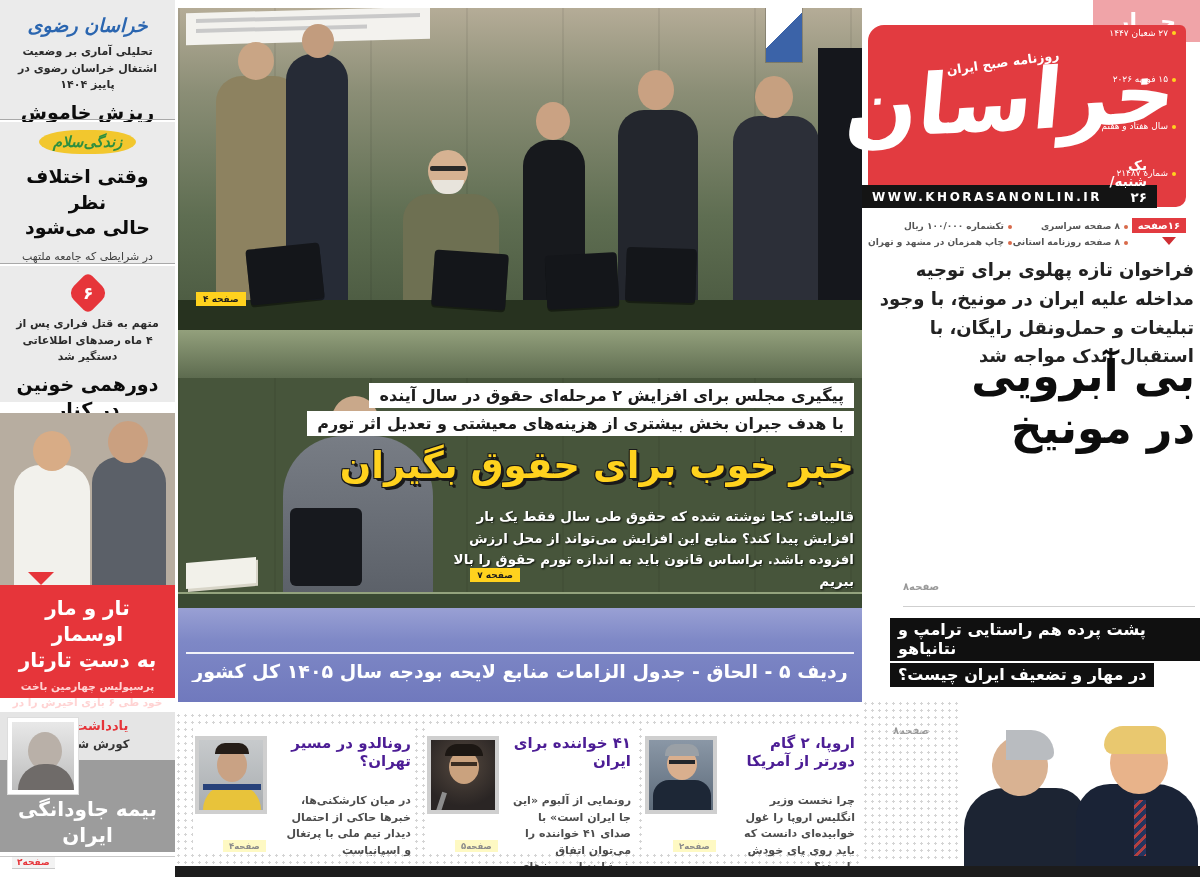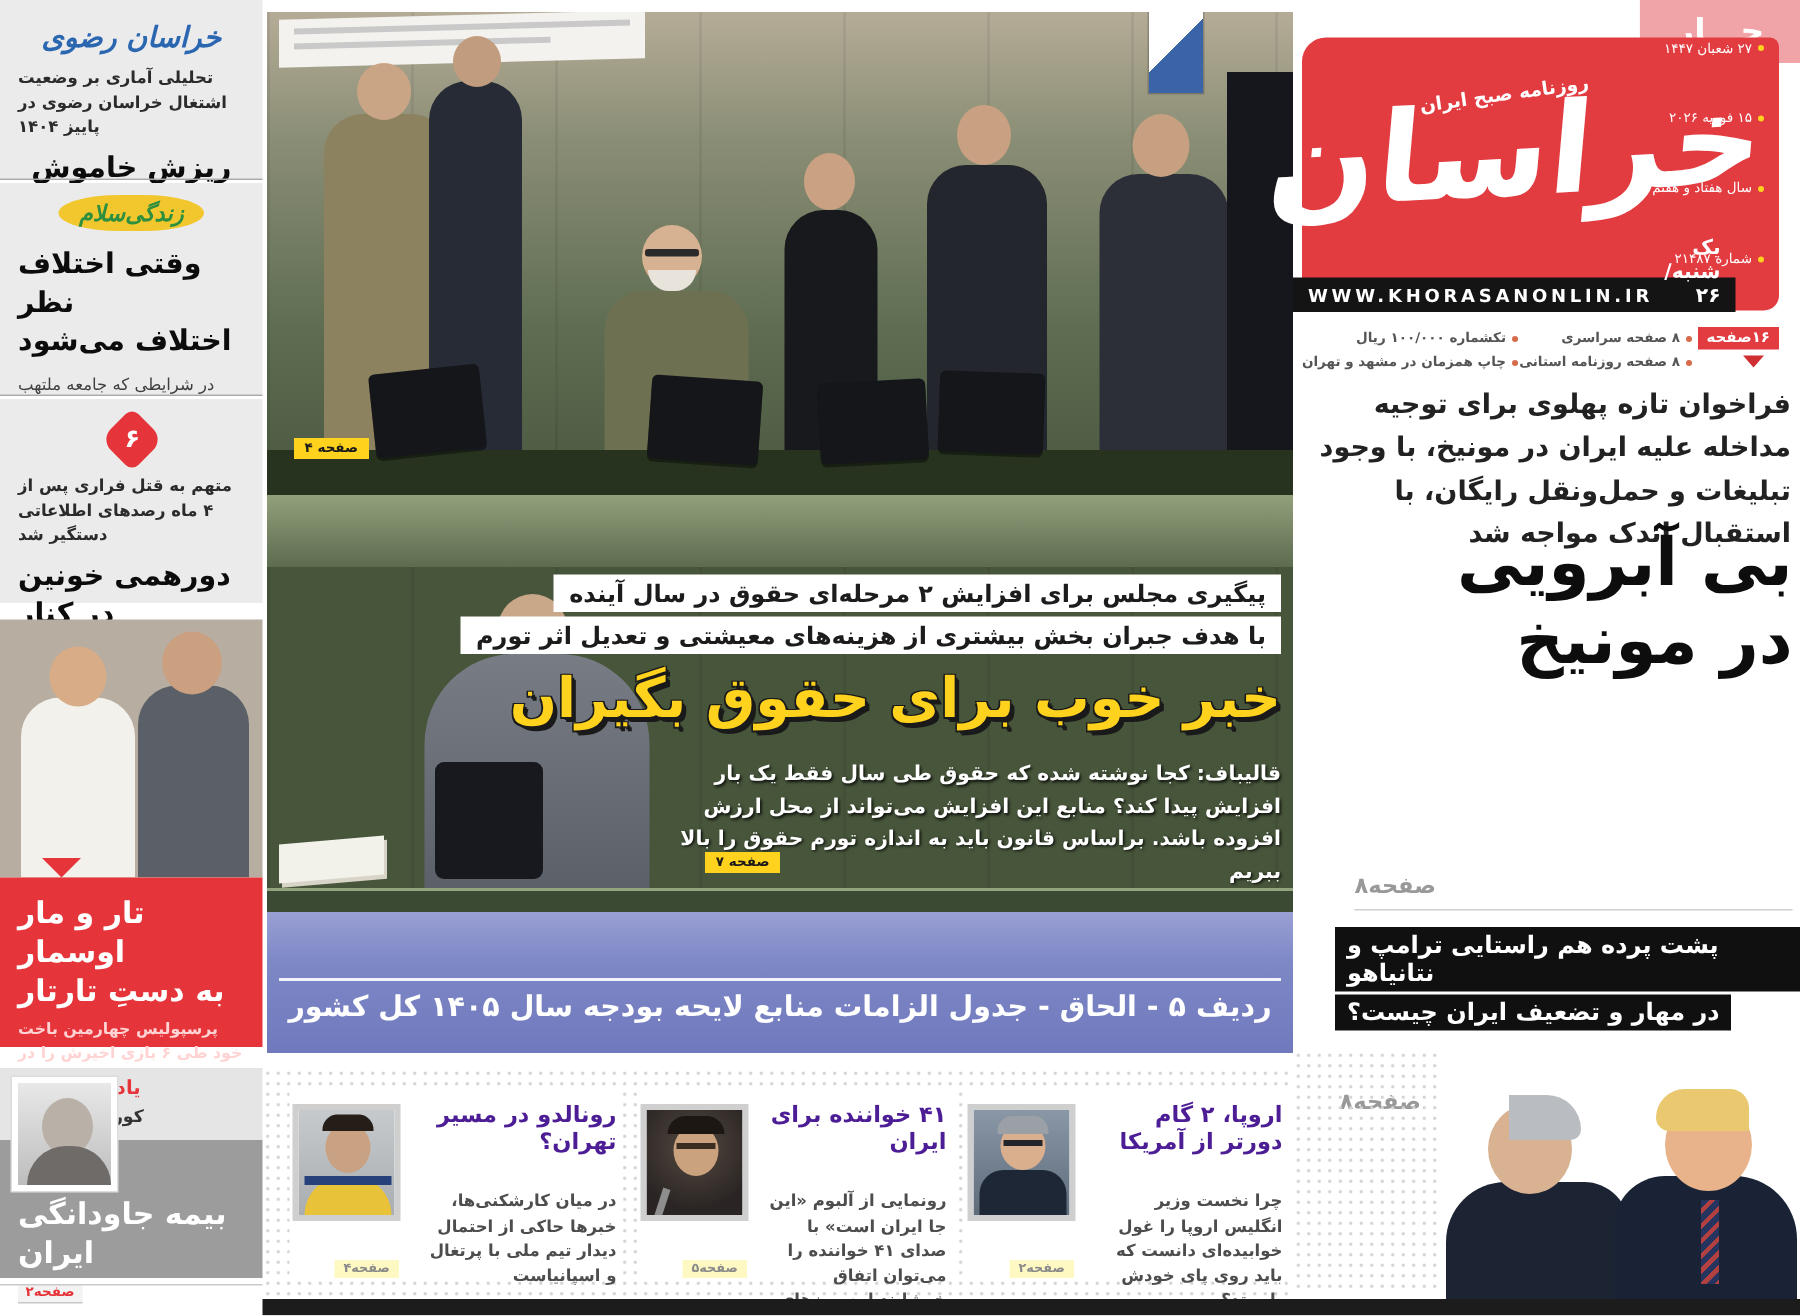--- a/index.html
+++ b/index.html
@@ -1,20 +1,20 @@
 <!DOCTYPE html>
 <html lang="fa"><head>
 <meta charset="utf-8">
 <style>
   * { margin:0; padding:0; box-sizing:border-box; }
   html,body { background:#fff; }
   body { font-family:"DejaVu Sans", sans-serif; }
   .page { position:relative; width:1200px; height:877px; background:#fff; overflow:hidden; margin:0 auto; }
   .abs { position:absolute; }
-  .rtl { direction:rtl; text-align:left; }
+  .rtl { direction:rtl; text-align:center; }
   .ctr { text-align:center; }
 
   
   .sb { position:absolute; left:0; width:175px; background:#ebebeb; }
   .sb-div { position:absolute; left:0; width:175px; height:1px; background:#a9a9a9; }
   .sb1 { top:0; height:119px; padding:14px 12px 0; }
   .sb1-logo { color:#2b66b0; font-weight:bold; font-style:italic; font-size:19px; text-align:center; }
   .sb-kicker { font-size:11px; font-weight:bold; color:#2b2b2b; line-height:1.5; margin-top:8px; }
   .sb-head { font-size:19px; font-weight:900; color:#0c0c0c; line-height:1.35; margin-top:6px; }
   .sb2 { top:122px; height:141px; padding:8px 12px 0; }
@@ -78,21 +78,21 @@
   .datebar .url { color:#fff; font-size:12px; font-weight:bold; letter-spacing:2.5px; }
   .datebar .date { color:#fff; font-size:13.5px; font-weight:900; direction:rtl; }
   .inforow { position:absolute; left:868px; top:216px; width:322px; height:44px; direction:rtl; }
   .pages-badge { position:absolute; right:4px; top:2px; background:#e23b40; color:#fff; font-size:10px; font-weight:900; padding:2px 6px; }
   .badge-tri { position:absolute; right:14px; top:21px; width:0; height:0; border-left:7px solid transparent; border-right:7px solid transparent; border-top:8px solid #cf2e33; }
   .info-col { position:absolute; top:2px; text-align:right; }
   .info-col div { color:#555; font-size:9px; font-weight:bold; line-height:1.8; white-space:nowrap; }
   .bu { display:inline-block; width:4px; height:4px; background:#d86a4a; border-radius:50%; margin-left:4px; vertical-align:middle; }
   .lede { position:absolute; left:872px; top:256px; width:322px; direction:rtl; text-align:right; font-size:18px; font-weight:bold; color:#222; line-height:1.6; }
   .main-head { position:absolute; left:868px; top:350px; width:327px; direction:rtl; text-align:right; color:#0d0d0d; font-weight:900; font-size:44px; line-height:1.18; letter-spacing:-1px; }
-  .ptag { position:absolute; color:#999; font-size:15px; font-weight:bold; }
+  .ptag { position:absolute; color:#999; font-size:10px; font-weight:bold; }
   .divider { position:absolute; left:903px; top:606px; width:292px; height:1px; background:#cfcfcf; }
   .kicker-black { position:absolute; left:890px; top:618px; width:312px; direction:rtl; text-align:left; }
   .kicker-black span { display:inline-block; background:#101010; color:#fff; font-size:16px; font-weight:900; padding:2px 8px 3px; margin-bottom:2px; }
   .head2 { position:absolute; left:880px; top:668px; width:320px; direction:rtl; text-align:right; color:#101010; font-weight:900; font-size:28px; }
   .dots { background-image:radial-gradient(#d4d4d4 1.1px, transparent 1.3px); background-size:7px 7px; }
   .dots-right { position:absolute; left:862px; top:700px; width:100px; height:162px; }
   .tn-photo { position:absolute; left:958px; top:726px; width:242px; height:140px; background:#fff; overflow:hidden; }
 
   
   .bstrip { position:absolute; left:175px; top:712px; width:687px; height:154px; }
@@ -113,21 +113,21 @@
     <div class="sb1-logo">خراسان رضوی</div>
     <div class="sb-kicker rtl">تحلیلی آماری بر وضعیت اشتغال خراسان رضوی در پاییز ۱۴۰۴</div>
     <div class="sb-head rtl ctr">ریزش خاموش شاغلان</div>
   </div>
   <div class="sb-div" style="top:119px"></div>
 
   <div class="sb sb2">
     <div class="ctr"><span class="zs-logo">زندگی‌سلام</span></div>
     <div class="sb-head rtl" style="margin-top:10px">
       <div>وقتی اختلاف نظر</div>
-      <div>اختلاف می‌شود</div>
+      <div>حالی می‌شود</div>
     </div>
     <div class="sb-kicker rtl" style="font-weight:normal;color:#3f3f3f">در شرایطی که جامعه ملتهب است اختلاف دیدگاه فقط متفاوت دیدن یک مسئله تعبیر نمی‌شود</div>
   </div>
   <div class="sb-div" style="top:263px"></div>
 
   <div class="sb sb3">
     <div class="crime-ico">
         <span>۶</span>
       </div>
     <div class="sb-kicker rtl">متهم به قتل فراری پس از ۴ ماه رصدهای اطلاعاتی دستگیر شد</div>

